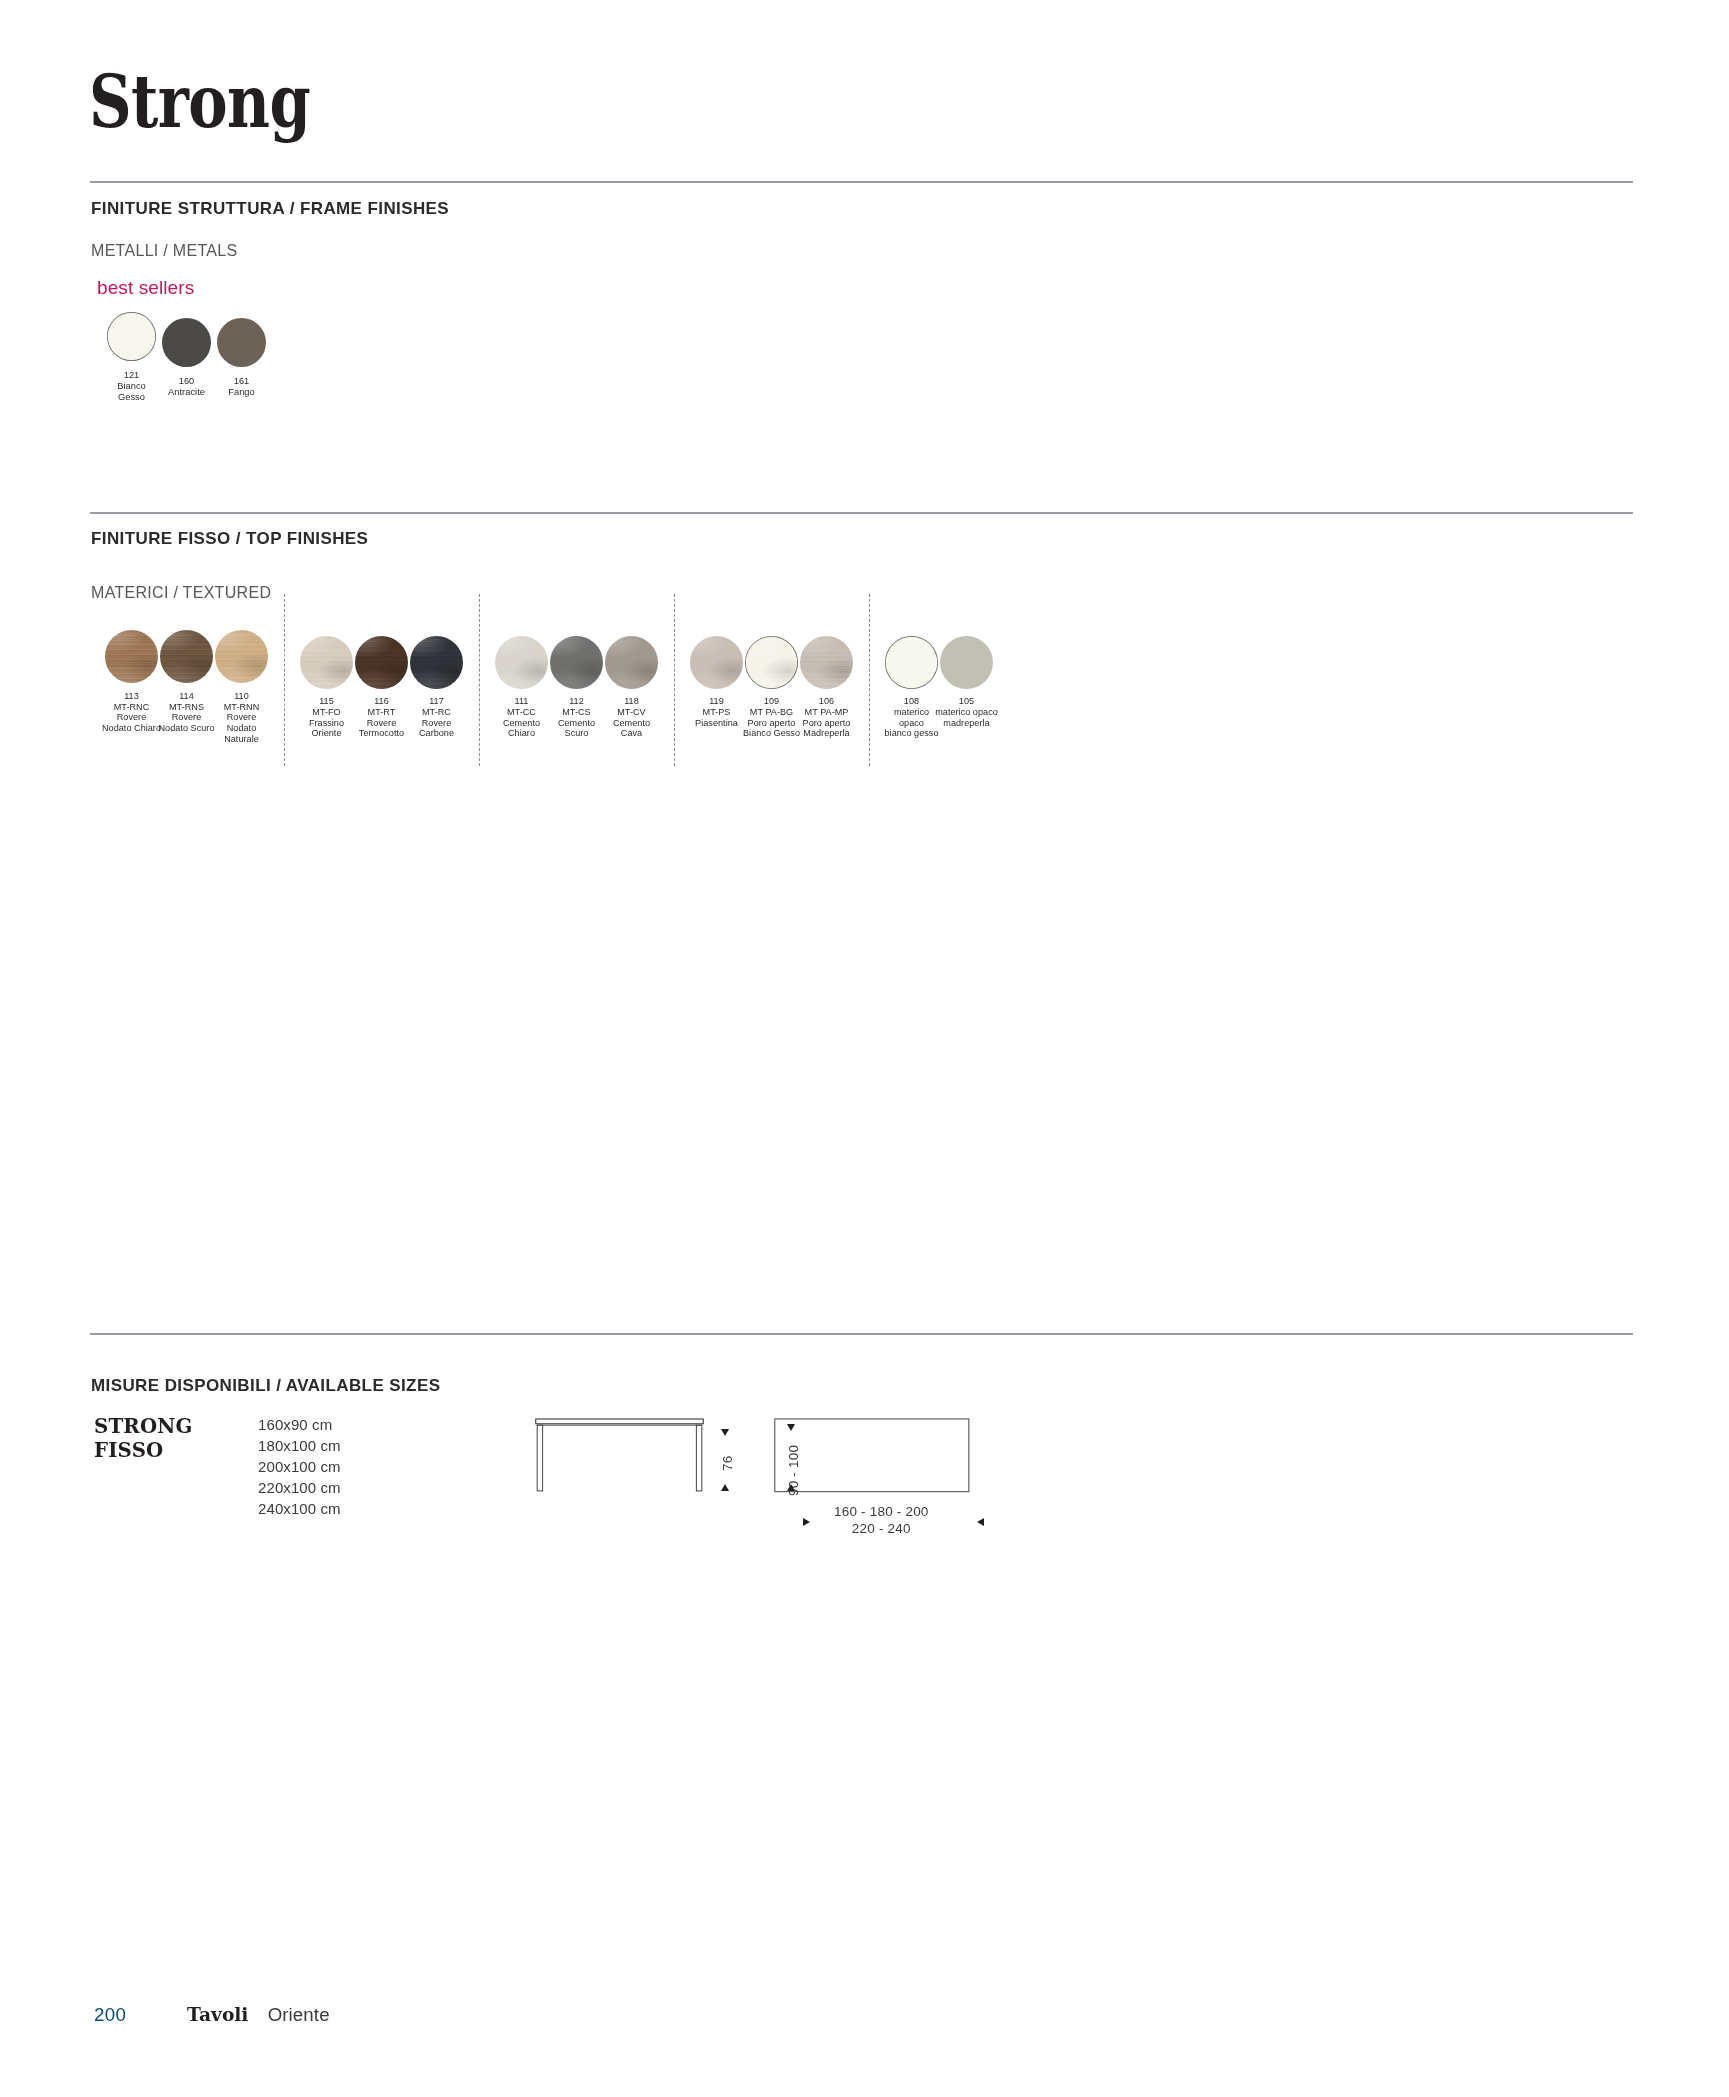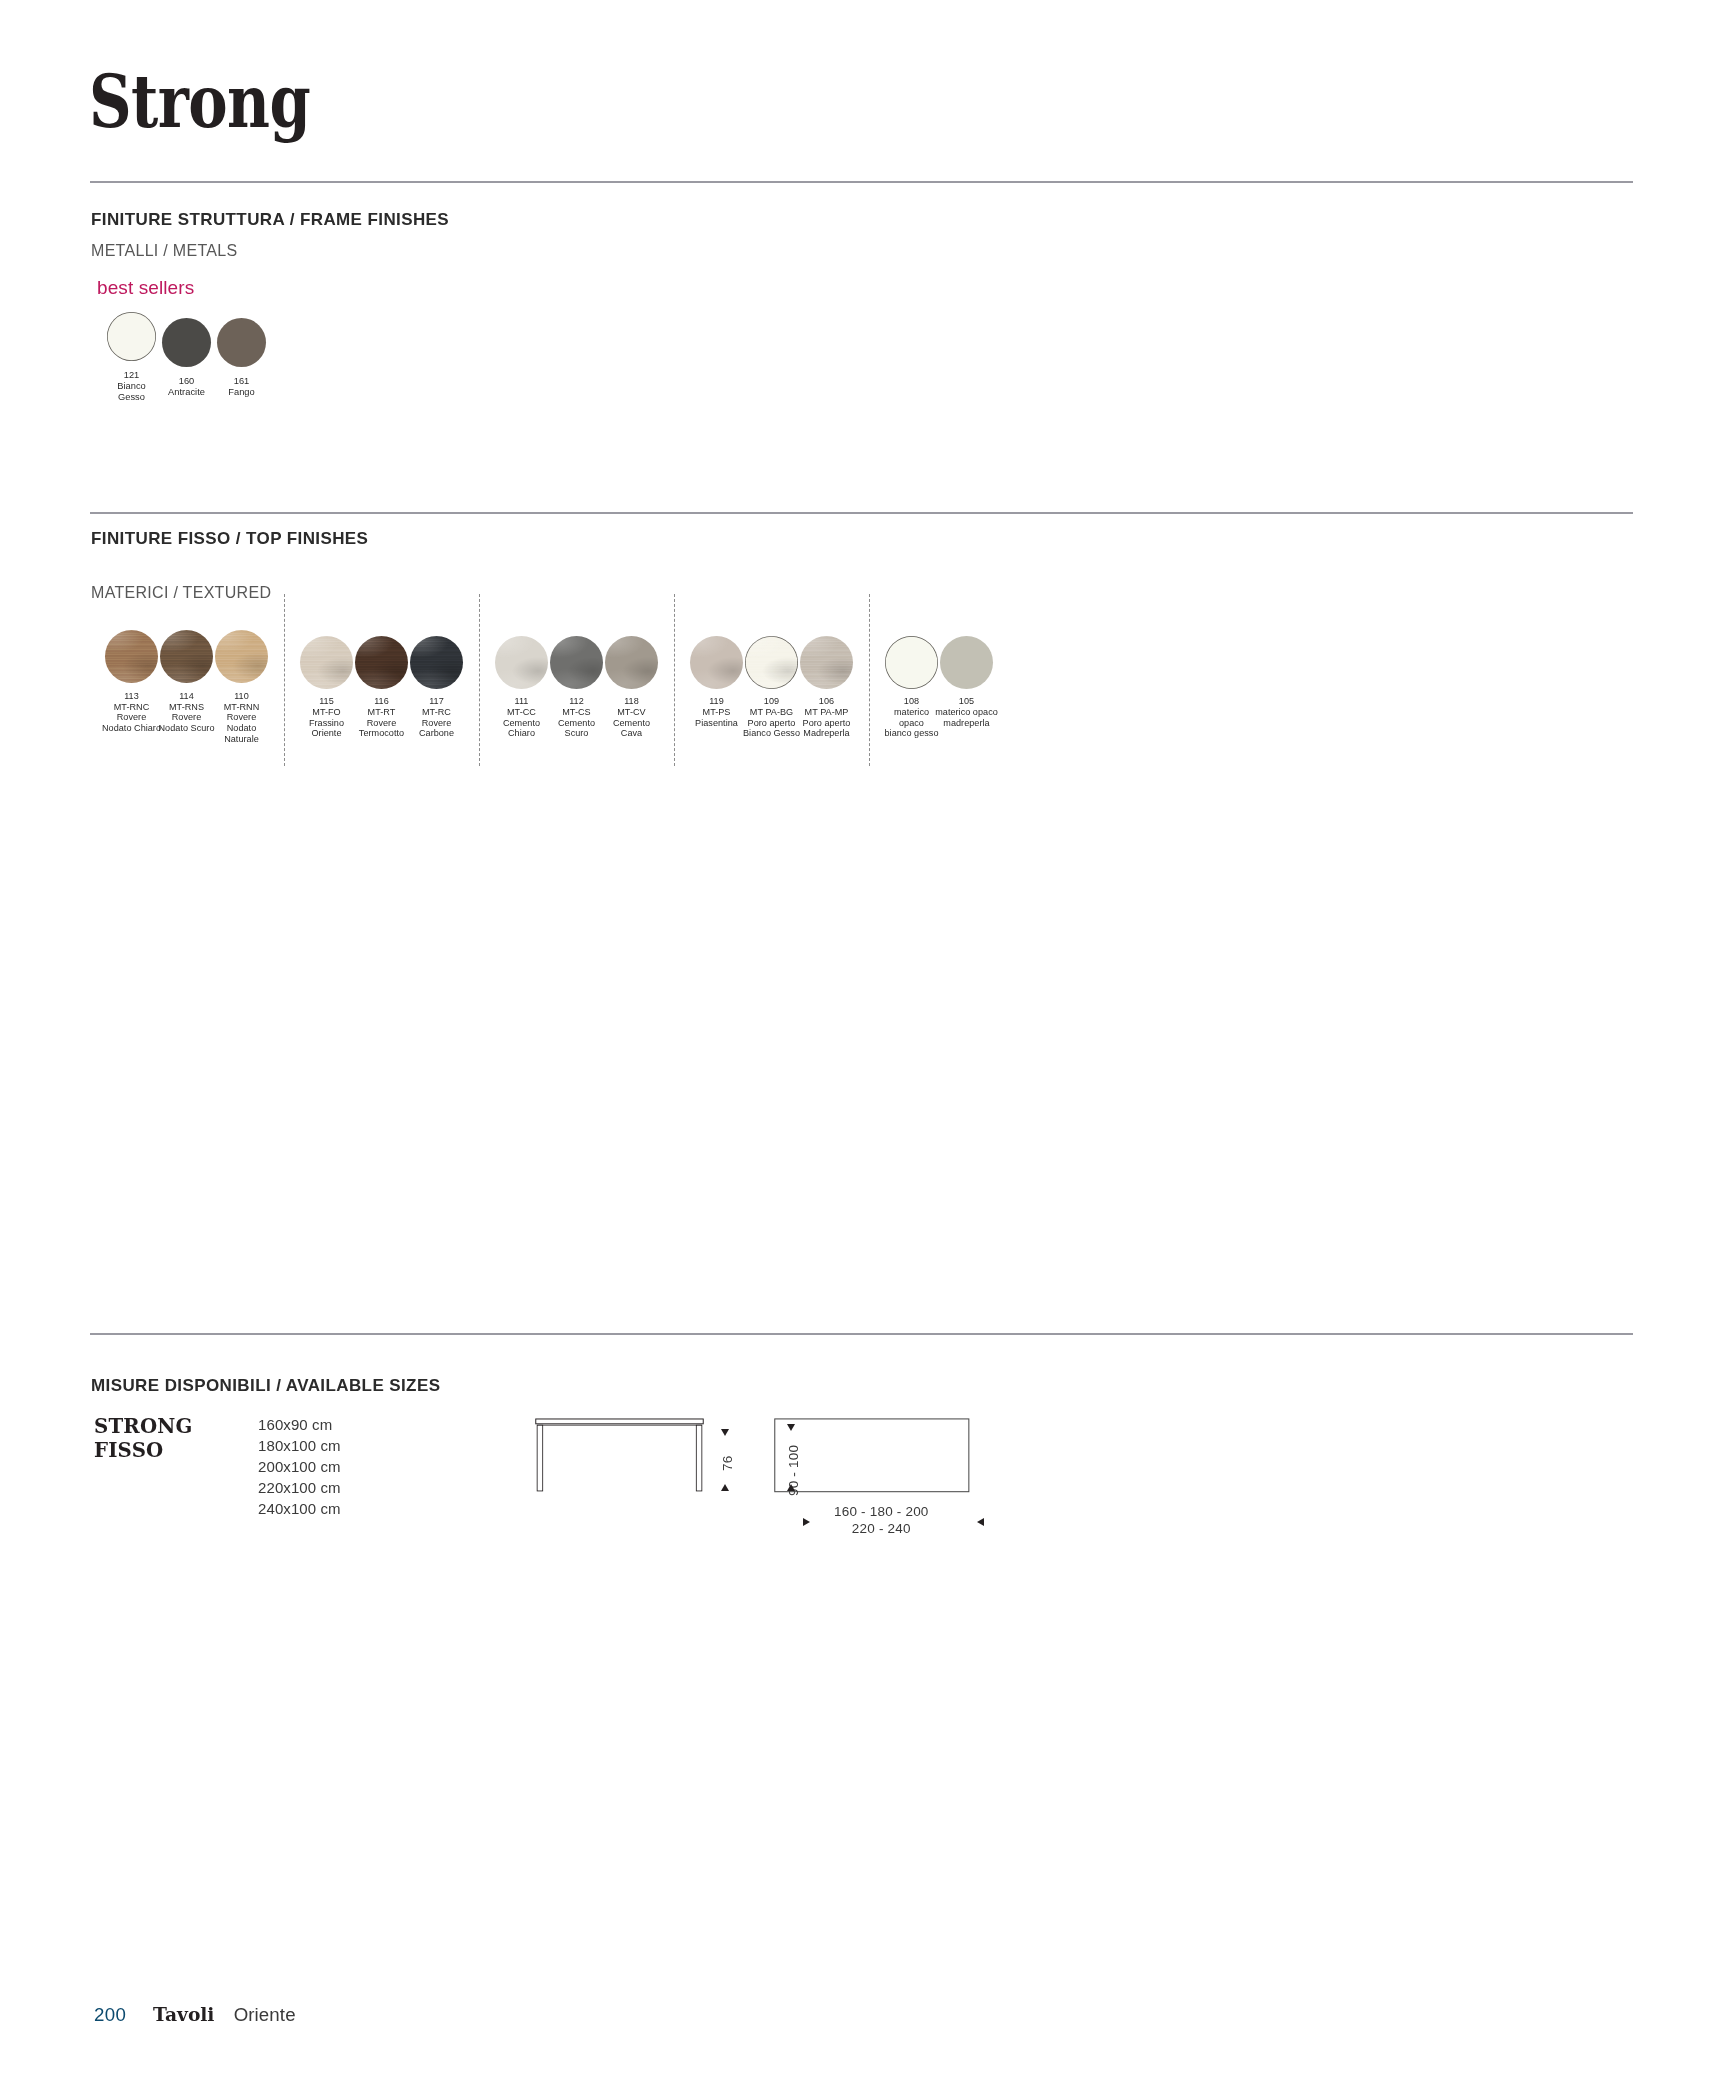--- a/index.html
+++ b/index.html
@@ -53,21 +53,21 @@
 
   
   .sec-head {
     position: absolute;
     left: 91px;
     font-weight: 700;
     font-size: 17px;
     letter-spacing: 0.4px;
     color: #2b2b2b;
   }
-  .sec-head.h1 { top: 199px; margin-top: 11px; }
+  .sec-head.h1 { top: 199px; }
   .sec-head.h2 { top: 529px; }
   .sec-head.h3 { top: 1376px; }
 
   .sub-head {
     position: absolute;
     left: 91px;
     font-size: 16px;
     font-weight: 400;
     letter-spacing: 0.3px;
     color: #575757;
@@ -258,21 +258,21 @@
     top: 2003px;
     display: flex;
     align-items: baseline;
   }
   .footer .pagenum {
     font-size: 18.7px;
     color: #0c4a6e;
     letter-spacing: 0.3px;
   }
   .footer .cat-it {
-    margin-left: 27px;
+    margin-left: 61px;
     font-family: "DejaVu Serif", "Liberation Serif", serif;
     font-weight: 700;
     font-size: 18.7px;
     color: #231f20;
     letter-spacing: -0.1px;
   }
   .footer .cat-en {
     margin-left: 19.4px;
     font-size: 18.7px;
     color: #3a3a3a;

